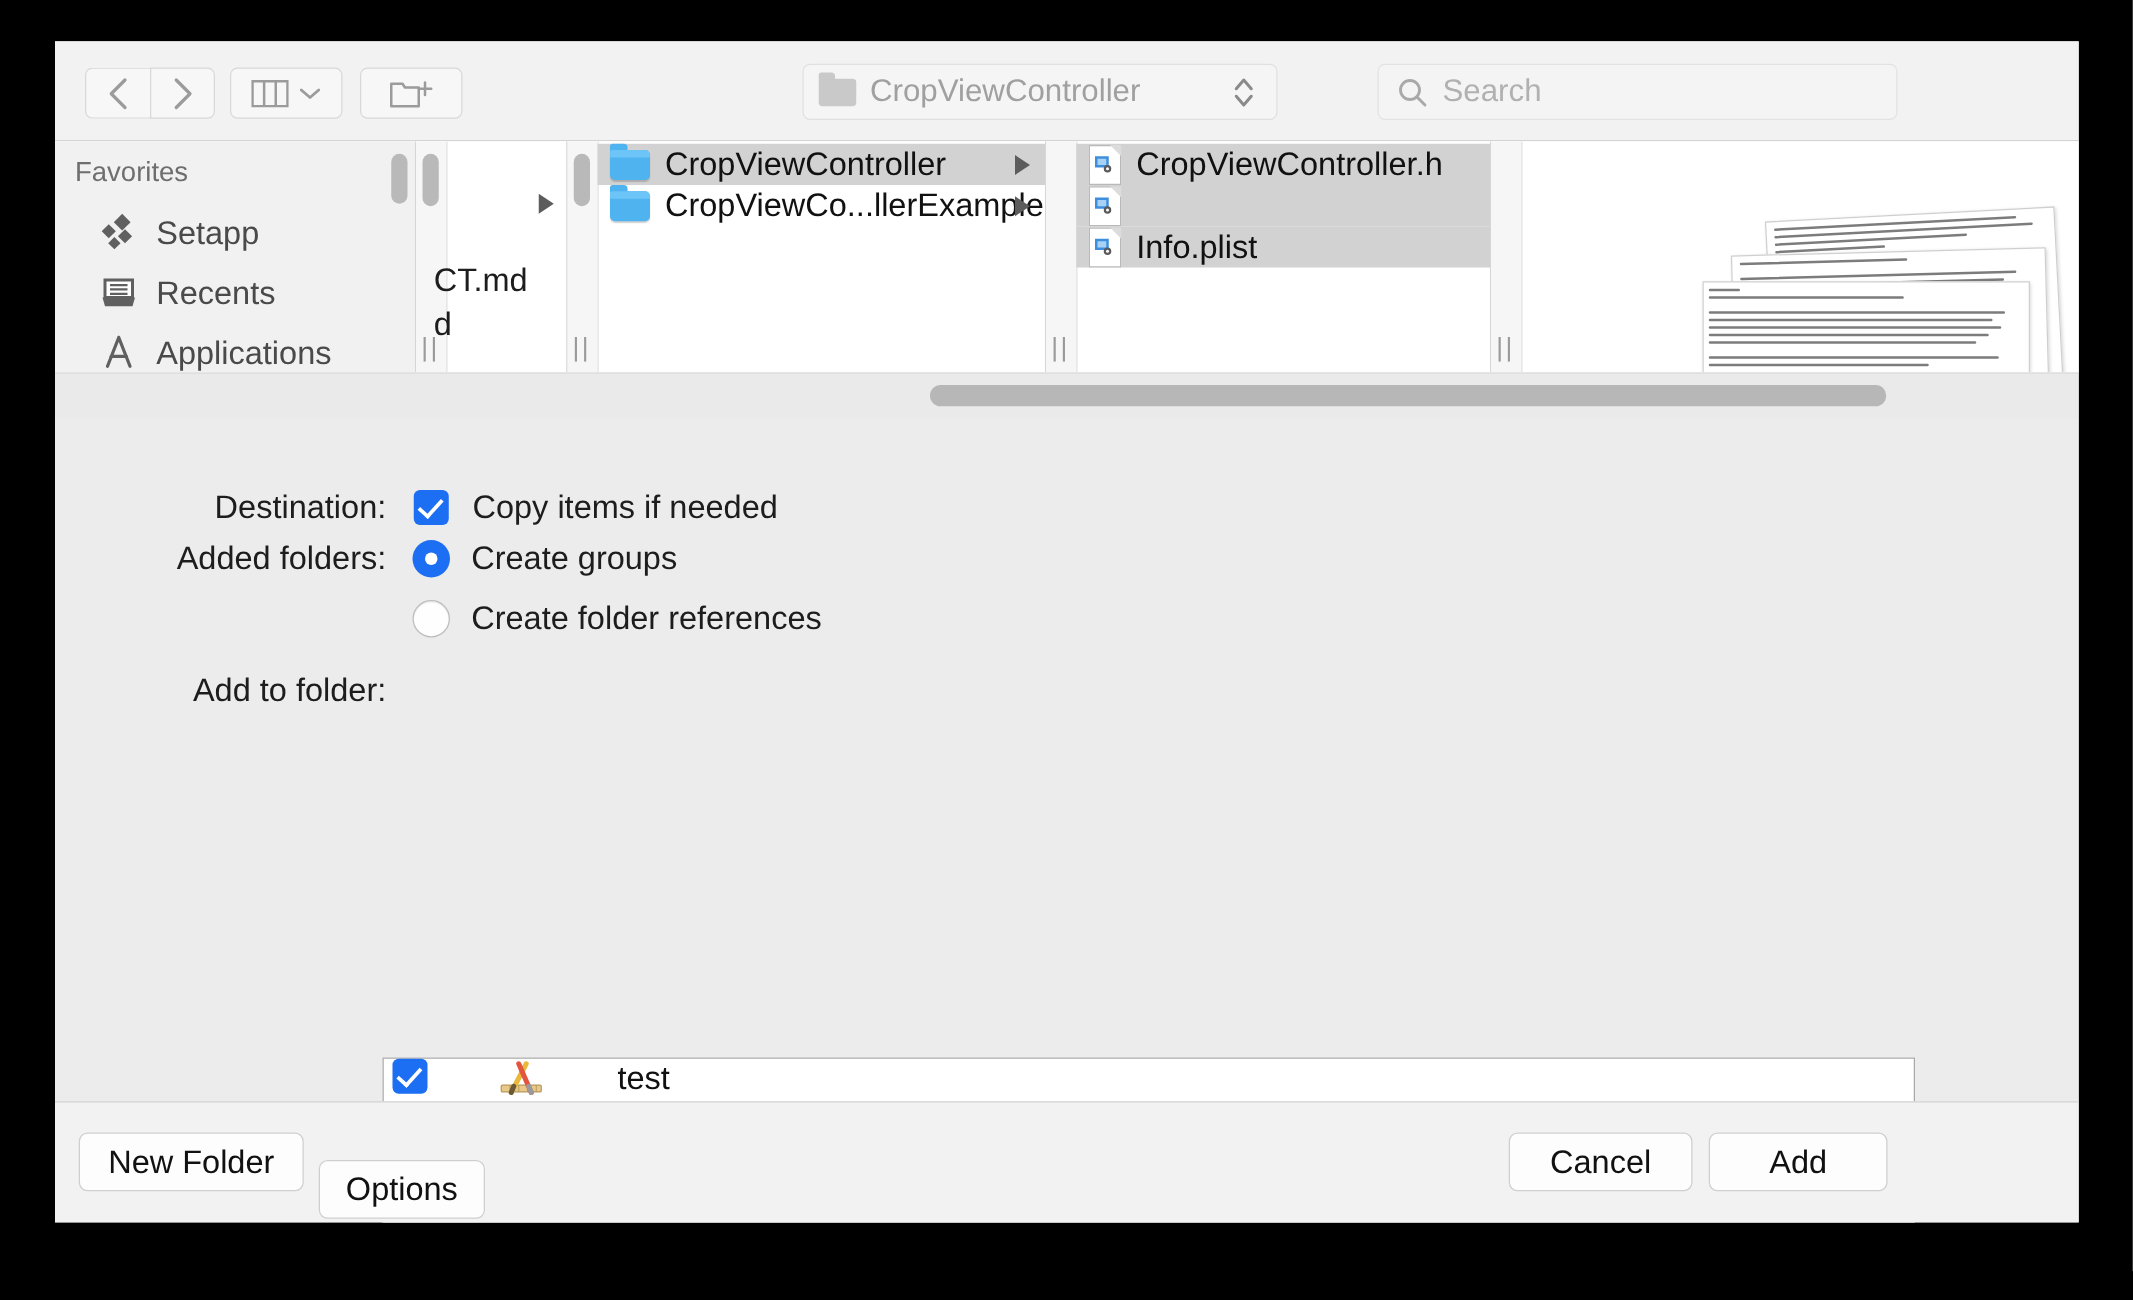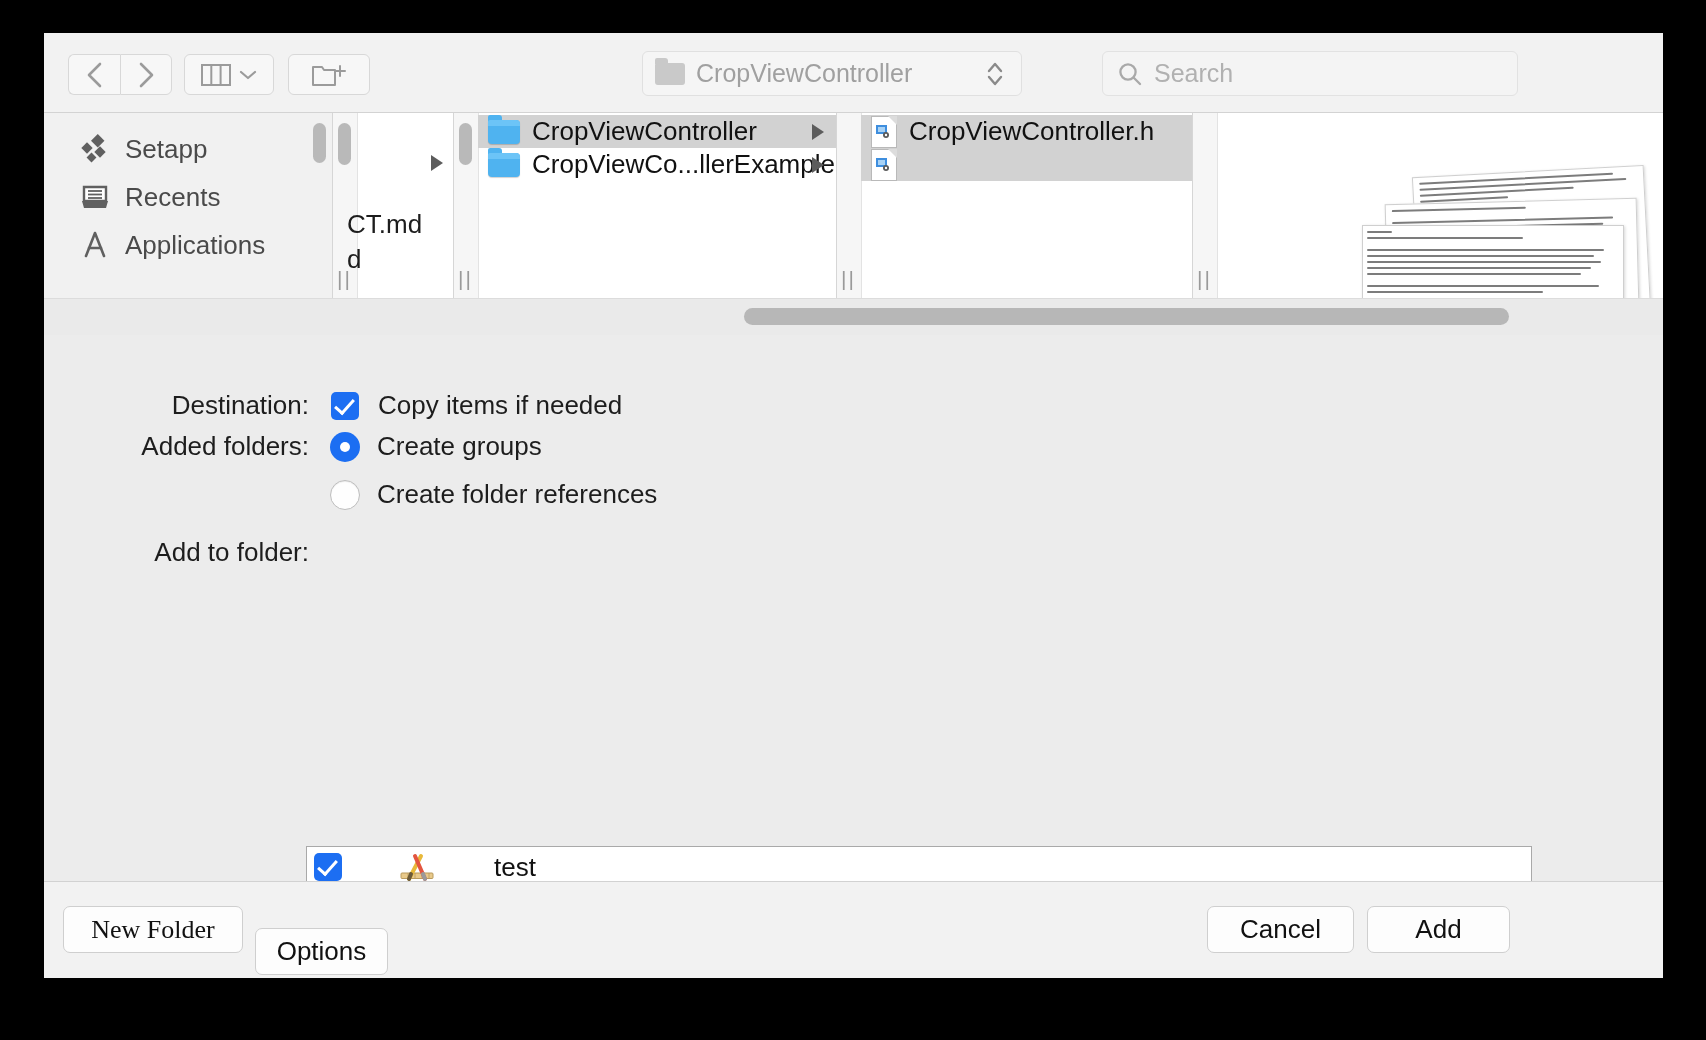--- a/index.html
+++ b/index.html
@@ -383,21 +383,20 @@
     left: 262px;
     top: 511px;
     width: 1226px;
     height: 306px;
     background: #fff;
     border: 1px solid #a9a9a9;
     box-sizing: border-box;
   }
   .target-row {
     display: flex;
-    align-items: center;
     height: 40px;
     padding-left: 7px;
     gap: 44px;
   }
   .target-name {
     font-size: 26px;
     color: #111;
     margin-left: 14px;
   }
   .xcode-ico { width: 38px; height: 30px; flex:0 0 auto; margin-left: 12px;}
@@ -419,21 +418,21 @@
     border-radius: 7px;
     box-sizing: border-box;
     font-size: 26px;
     color: #111;
     font-family: "Liberation Sans", sans-serif;
     display: flex;
     align-items: center;
     justify-content: center;
     padding: 0;
   }
-  .btn-newfolder { left: 19px;  width: 180px; font-family: Liberation Serif, serif; }
+  .btn-newfolder { left: 19px;  width: 180px; }
   .btn-options   { left: 211px; width: 133px; margin-top: 22px; }
   .btn-cancel    { left: 1163px; width: 147px; }
   .btn-add       { left: 1323px; width: 143px; }
 </style>
 </head>
 <body>
 
 <div id="dialog">
 
   <div class="toolbar">
@@ -485,20 +484,21 @@
         <circle cx="11" cy="11" r="7.6" fill="none" stroke="#a9a9a9" stroke-width="2.3"></circle>
         <line x1="16.5" y1="16.5" x2="23" y2="23" stroke="#a9a9a9" stroke-width="2.3" stroke-linecap="round"></line>
       </svg>
       <span class="search-ph">Search</span>
     </div>
   </div>
 
   <div class="browser">
 
     <div class="sidebar">
+      <div class="sb-header">Favorites</div>
 
       <div class="sb-item">
         <span class="sb-icon">
           <svg width="32" height="32" viewBox="0 0 32 32">
             <g fill="#606060">
               <rect x="14" y="3" width="9.5" height="9.5" transform="rotate(45 18.75 7.75)"></rect>
               <rect x="4" y="11" width="8" height="8" transform="rotate(45 8 15)"></rect>
               <rect x="17" y="15" width="8" height="8" transform="rotate(45 21 19)"></rect>
               <rect x="9" y="21" width="7" height="7" transform="rotate(45 12.5 24.5)"></rect>
             </g>
@@ -585,20 +585,31 @@
         </div>
         <div class="row selected">
           <span class="file-ico">
             <svg class="file-glyph" viewBox="0 0 16 16">
               <rect x="1" y="2" width="11" height="9" fill="#3e8ede"></rect>
               <rect x="3" y="4" width="7" height="5" fill="#a8d2f5"></rect>
               <circle cx="11" cy="12" r="3" fill="#5a5a5a"></circle>
               <circle cx="11" cy="12" r="1.2" fill="#fff"></circle>
             </svg>
           </span>
+        </div>
+        <div class="row selected">
+          <span class="file-ico">
+            <svg class="file-glyph" viewBox="0 0 16 16">
+              <rect x="1" y="2" width="11" height="9" fill="#3e8ede"></rect>
+              <rect x="3" y="4" width="7" height="5" fill="#a8d2f5"></rect>
+              <circle cx="11" cy="12" r="3" fill="#5a5a5a"></circle>
+              <circle cx="11" cy="12" r="1.2" fill="#fff"></circle>
+            </svg>
+          </span>
+          <span class="row-name">Info.plist</span>
         </div>
       </div>
     </div>
 
     <div class="col col-preview">
       <div class="col-scroll-track">
 
         <div class="col-grip">||</div>
       </div>
       <div class="preview-wrap">

